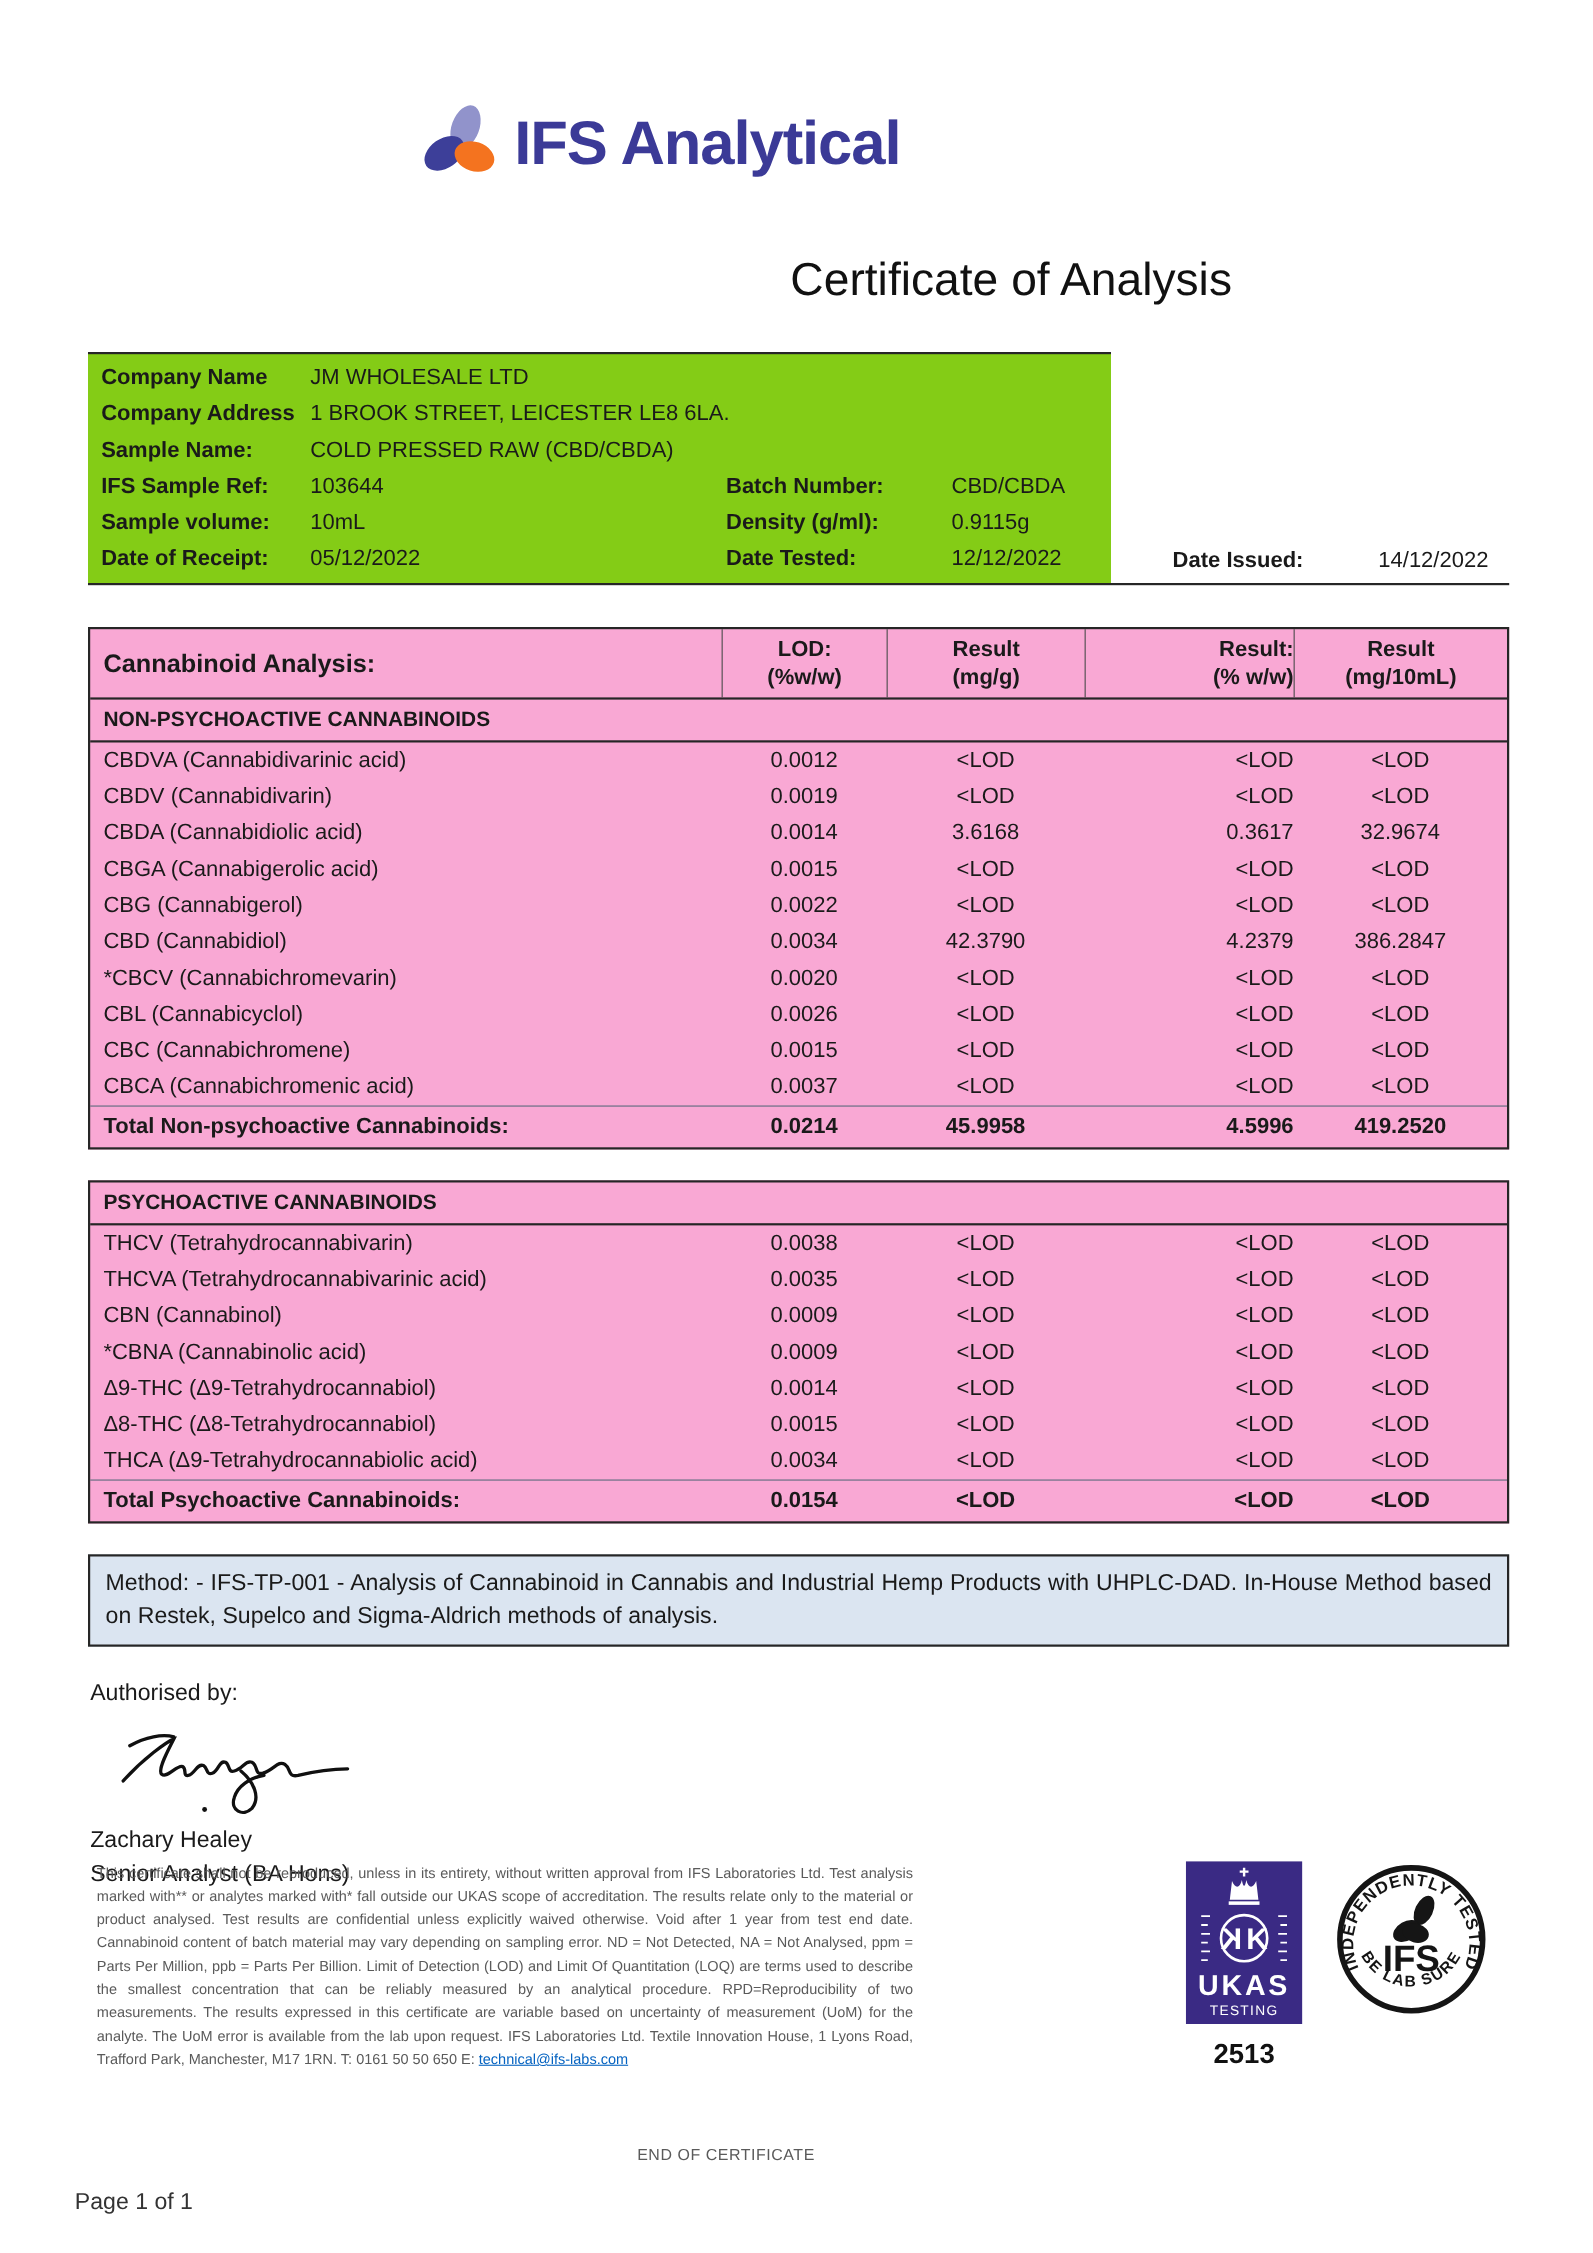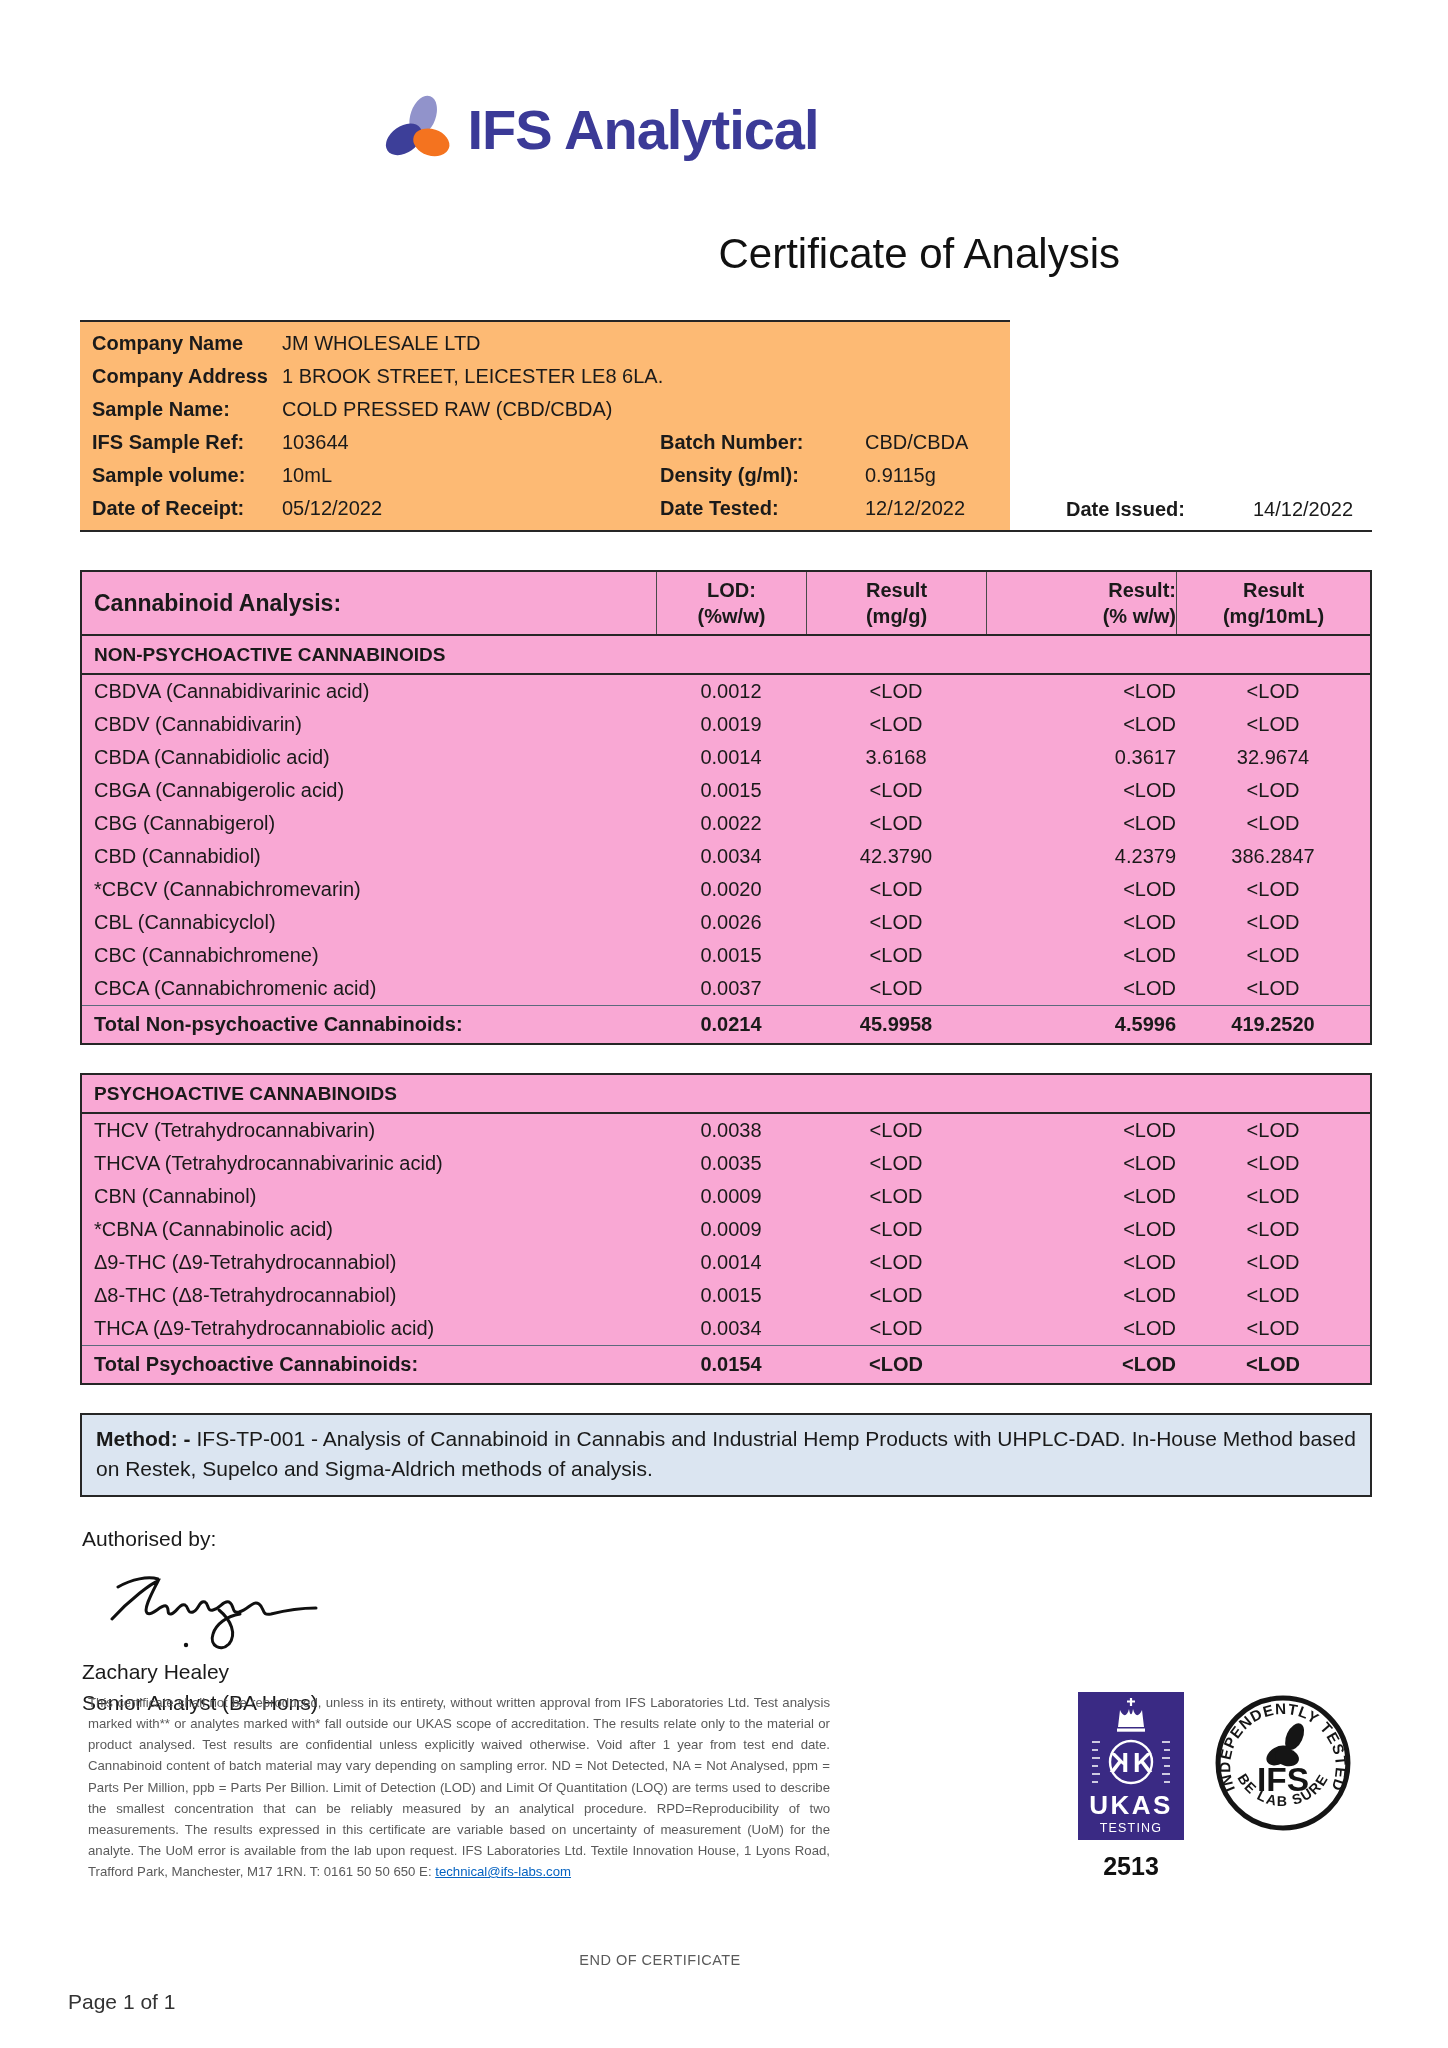--- a/index.html
+++ b/index.html
@@ -1,28 +1,28 @@
 <!DOCTYPE html>
 <html><head>
 <meta charset="utf-8">
 <style>
   html,body{margin:0;padding:0;background:#ffffff;}
   .page{position:relative;width:1382px;height:2048px;background:#ffffff;overflow:hidden;
         font-family:"Liberation Sans",sans-serif;color:#1a1a1a;}
-  .b{font-weight:bold;margin-top:44px;}
+  .b{font-weight:normal;margin-top:44px;}
 
   
   .brand{display:flex;align-items:center;justify-content:center;width:1040px;margin:0 0 0 80px;padding-top:92px;}
   .brand svg{margin-right:12px;}
   .brand-text{font-size:56px;font-weight:bold;color:#3b3a97;letter-spacing:-1px;}
   .title{width:1040px;margin:64px 0 0 80px;text-align:right;font-size:42px;color:#111;}
 
   
   .info-wrap{position:relative;margin:42px 0 0 80px;width:1292px;border-bottom:2px solid #262626;}
-  .info-blue{width:930px;background:#fdba74;border-top:2px solid #262626;padding:5px 0 5px 0;}
+  .info-blue{width:930px;background:#84cc16;border-top:2px solid #262626;padding:5px 0 5px 0;}
   .irow{display:flex;height:33px;align-items:center;padding-left:12px;font-size:20px;}
   .il1{width:190px;font-weight:bold;}
   .iv1{width:378px;}
   .il2{width:205px;font-weight:bold;}
   .iv2{flex:1;}
   .date-issued{position:absolute;left:986px;bottom:9px;width:360px;display:flex;font-size:20px;}
   .date-issued .dl{width:187px;font-weight:bold;}
 
   
   .atable{margin:38px 0 0 80px;width:1292px;background:#f9a8d4;border:2px solid #262626;box-sizing:border-box;}

